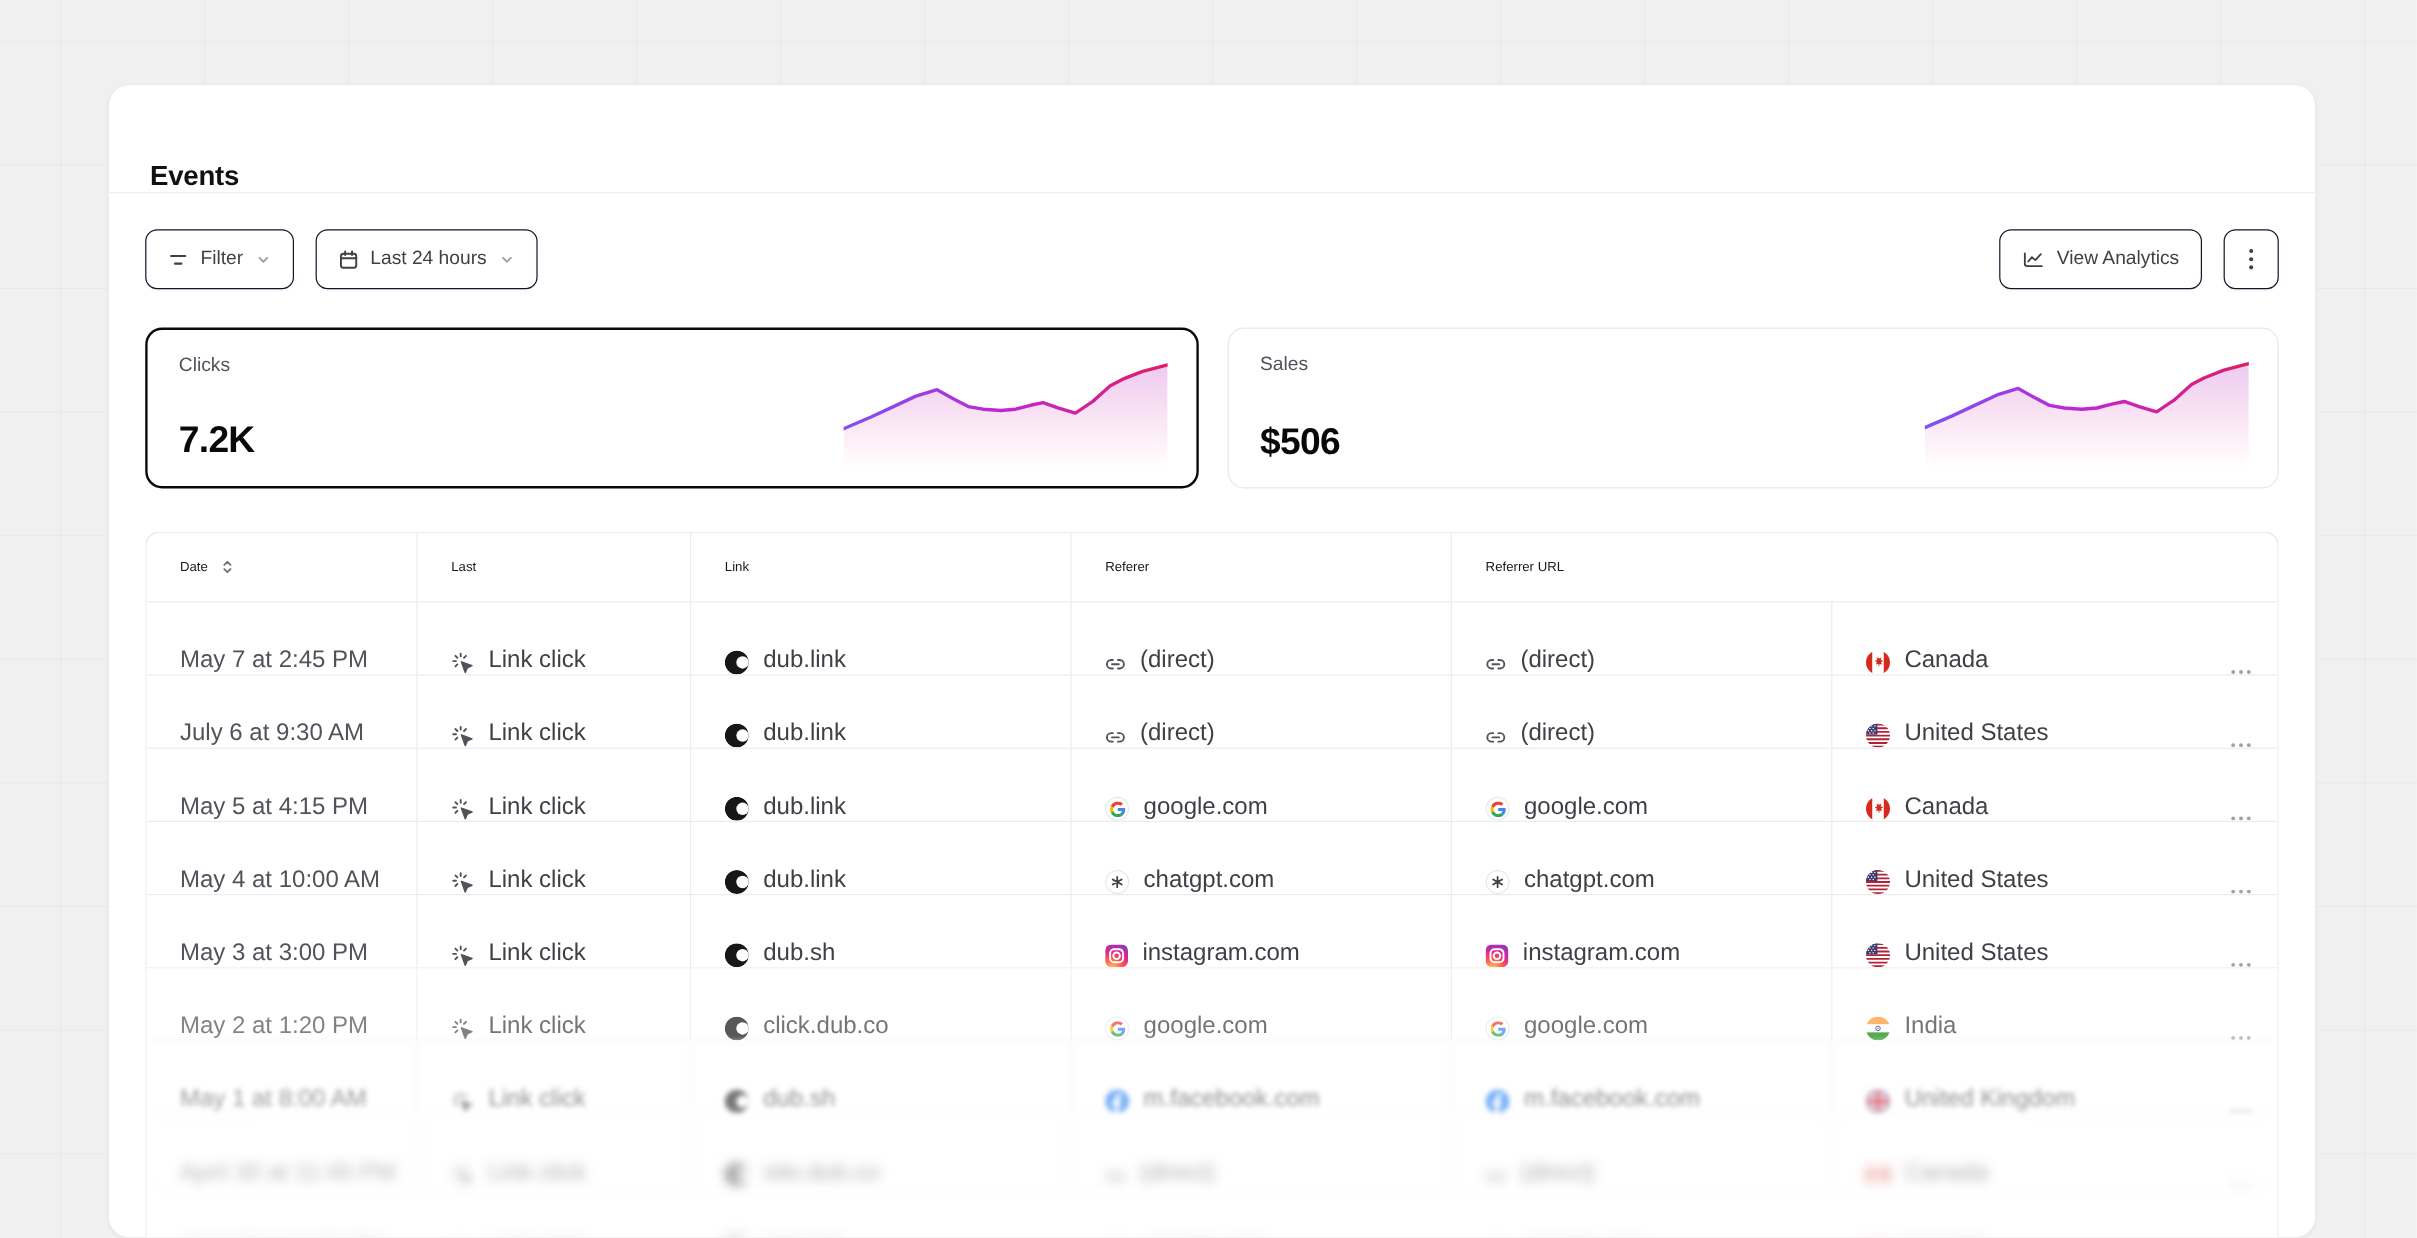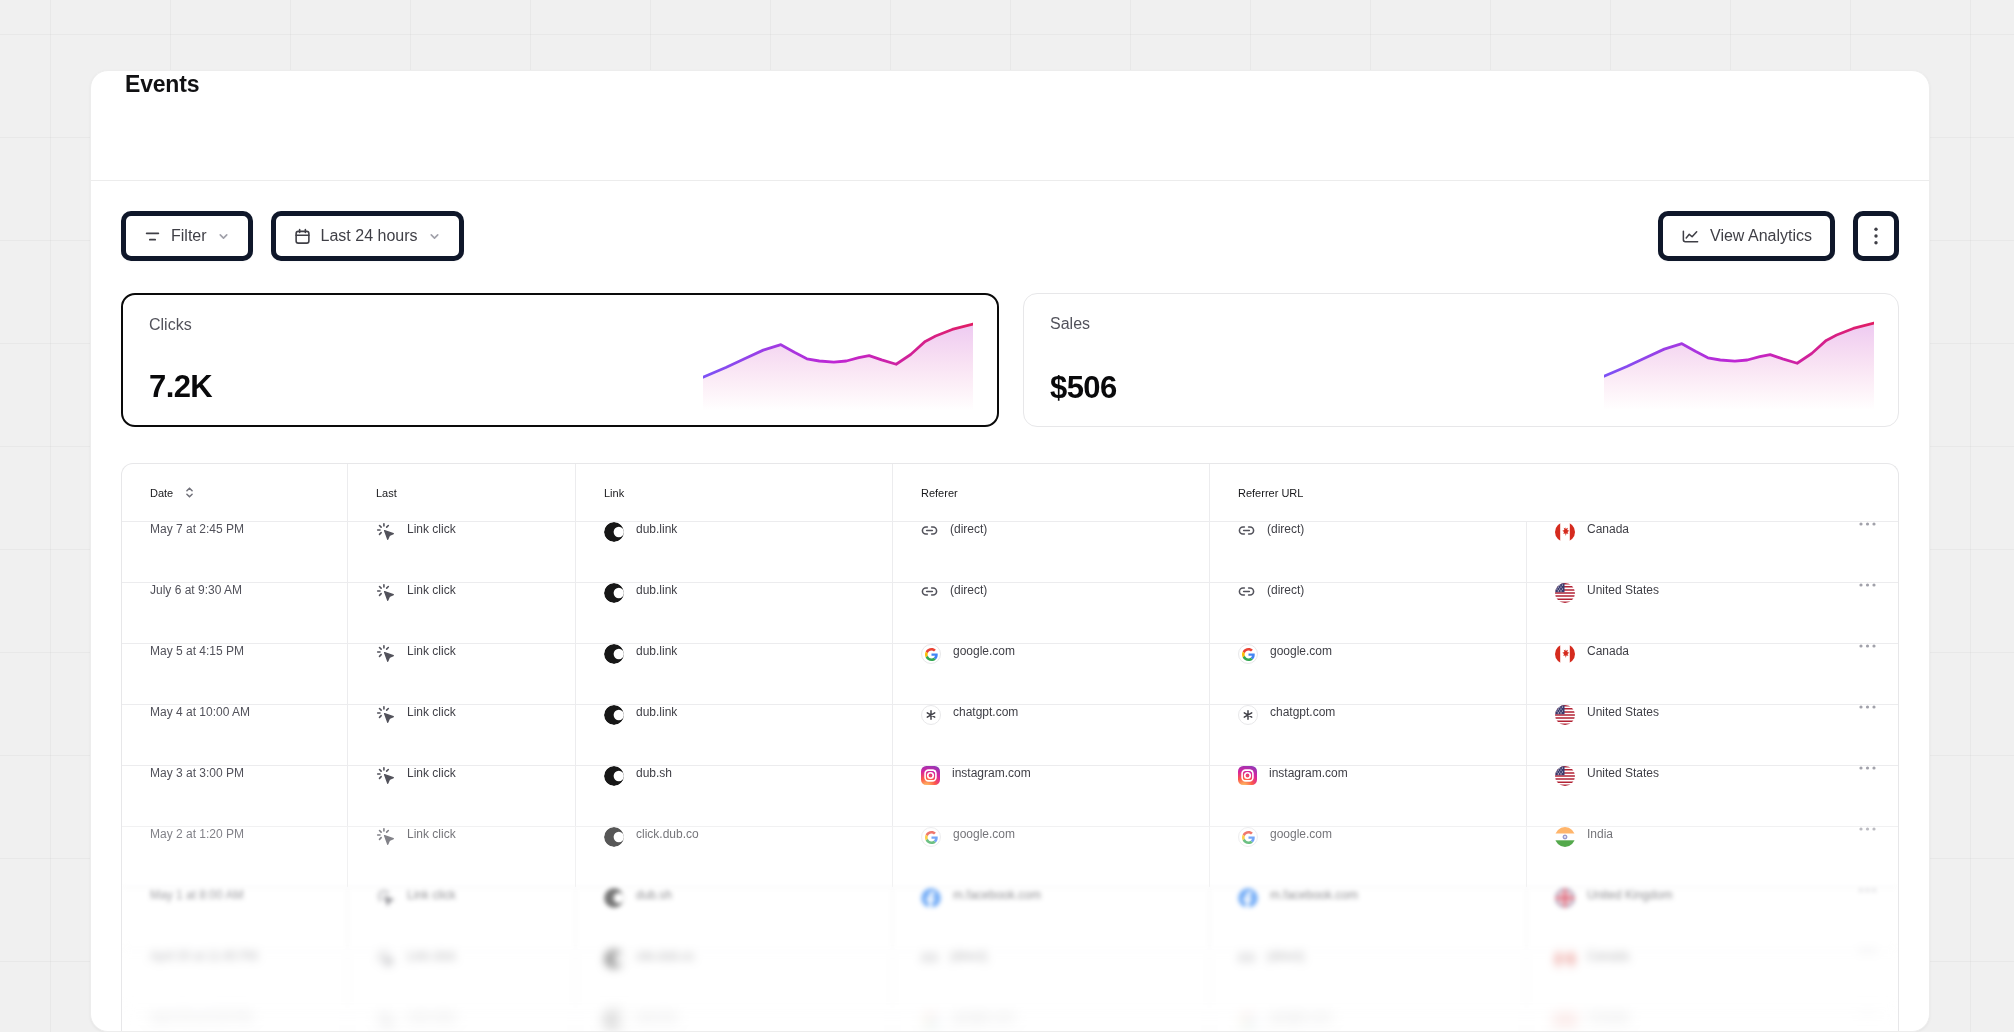--- a/index.html
+++ b/index.html
@@ -14,30 +14,30 @@
     background-size:120px 103px;
     background-position:50px 34px;
     color:#18181b;
   }
   .card {
     position:absolute; left:90px; top:70px; width:1840px; height:962px;
     background:#fff; border:1px solid #ededed; border-radius:18px;
     box-shadow:0 1px 3px rgba(0,0,0,0.05);
     overflow:hidden;
   }
-  .card-header { height:110px; display:flex; align-items:flex-start; padding:0 34px; border-bottom:1px solid #ececec; }
+  .card-header { height:90px; display:flex; align-items:flex-end; padding:0 34px; border-bottom:1px solid #ececec; }
   .page-title { font-size:23px; font-weight:700; letter-spacing:-0.2px; color:#111113; }
   .card-body { padding:0 30px; }
 
   
   .toolbar { margin-top:30px; display:flex; align-items:center; justify-content:space-between; }
   .toolbar-left, .toolbar-right { display:flex; align-items:center; gap:18px; }
   .btn {
     display:inline-flex; align-items:center; gap:10px; height:50px; padding:0 18px;
-    background:#fff; border:5px solid #0f172a; border-radius:10px;
+    background:#fff; border:1px solid #0f172a; border-radius:10px;
     font-size:16px; font-weight:500; color:#3f3f46; cursor:pointer;
     box-shadow:0 1px 2px rgba(0,0,0,0.03); white-space:nowrap;
   }
   .kebab-btn { width:46px; padding:0; justify-content:center; }
   .icon { display:inline-flex; align-items:center; justify-content:center; flex:none; line-height:0; }
   .icon.round { width:20px; height:20px; border-radius:50%; overflow:hidden; }
   .icon.ring  { width:20px; height:20px; border-radius:50%; background:#fff; border:1px solid #e8e8ea; }
 
   
   .stats { display:flex; gap:24px; margin-top:32px; }
@@ -55,22 +55,22 @@
   .thead, .tr { display:grid; grid-template-columns:225px 228px 317px 317px 317px 1fr; }
   .thead { height:57px; }
   .th {
     display:flex; align-items:center; gap:10px; padding-left:28px;
     font-size:11px; font-weight:500; color:#18181b; border-left:1px solid #ececee;
   }
   .th:first-child { border-left:none; }
   .gear-wrap { margin-left:auto; margin-right:22px; cursor:pointer; }
   .tr { height:61px; border-top:1px solid #ececee; background:#fff; }
   .td {
-    display:flex; align-items:flex-start; gap:12px; padding-left:28px;
-    font-size:12px; color:#3f3f46; border-left:1px solid #ececee;
+    display:flex; align-items:flex-end; gap:12px; padding-left:28px;
+    font-size:20px; color:#3f3f46; border-left:1px solid #ececee;
     white-space:nowrap; overflow:hidden;
   }
   .td:first-child { border-left:none; color:#52525b; }
   .row-menu { margin-left:auto; margin-right:22px; cursor:pointer; }
   
   .tbody .tr:nth-child(6) { opacity:.72; }
   .tbody .tr:nth-child(7) { opacity:.58; filter:blur(2.2px); }
   .tbody .tr:nth-child(8) { opacity:.42; filter:blur(4.5px); }
   .tbody .tr:nth-child(9) { opacity:.22; filter:blur(6.5px); }
 </style>

